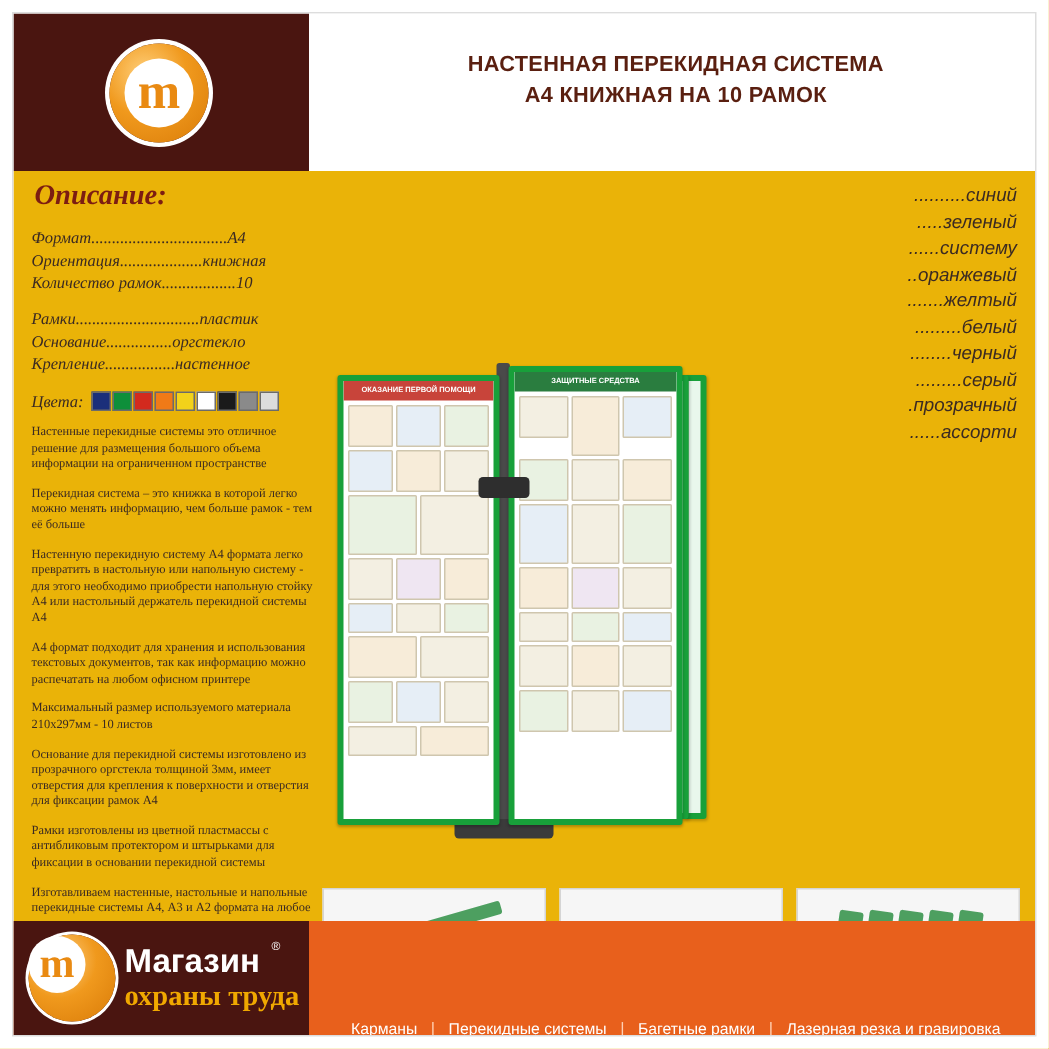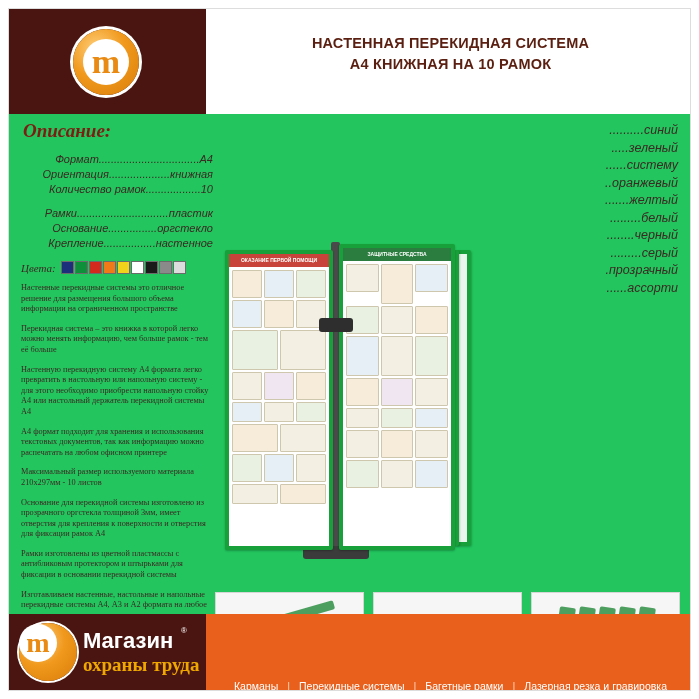--- a/index.html
+++ b/index.html
@@ -14,28 +14,28 @@
   .logo-outer{position:absolute;left:14px;top:0px;width:66px;height:66px;border-radius:50%;
     background:radial-gradient(circle at 35% 30%, #ffcf7a 0%, #f0991d 45%, #d97b08 100%);
     box-shadow:0 0 0 3px #ffffff;}
   .logo-inner{position:absolute;left:24px;top:10px;width:46px;height:46px;border-radius:50%;background:#ffffff;}
   .logo-m{position:absolute;left:24px;top:10px;width:46px;height:46px;line-height:46px;text-align:center;
     font-family:"Liberation Serif", serif;font-weight:bold;font-size:34px;color:#e98a12;}
   .header-title{position:absolute;left:200px;top:24px;width:483px;text-align:center;
     font-weight:bold;font-size:14.5px;line-height:21px;color:#5a1f10;letter-spacing:.2px;}
 
   
-  .body{position:absolute;left:0;top:105px;width:683px;height:500px;background:#22c55e;}
+  .body{position:absolute;left:0;top:105px;width:683px;height:500px;background:#eab308;}
 
   
   .desc{position:absolute;left:12px;top:6px;width:192px;}
   .desc-title{font-family:"Liberation Serif", serif;font-style:italic;font-weight:bold;
     font-size:19px;color:#7c1d12;margin:0 0 10px 2px;}
-  .spec-line{font-family:Liberation Sans, sans-serif;font-style:italic;font-size:11px;color:#3b2a22;
-    line-height:15px;white-space:nowrap;text-align:right;}
+  .spec-line{font-family:Liberation Serif, serif;font-style:italic;font-size:11px;color:#3b2a22;
+    line-height:15px;white-space:nowrap;}
   .spec-gap{height:9px;}
   .colors-row{margin-top:10px;display:flex;align-items:center;gap:0px;}
   .colors-label{font-family:"Liberation Serif", serif;font-style:italic;font-size:11px;color:#3b2a22;margin-right:5px;}
   .swatch{width:11px;height:11px;display:inline-block;border:1px solid #6b6b6b;margin-right:1px;}
   .para{font-family:"Liberation Serif", serif;font-size:8.3px;line-height:10.6px;color:#3b2a22;margin-top:9px;text-align:left;}
 
   
   .colorlist{position:absolute;right:14px;top:8px;width:120px;text-align:right;}
   .colorlist div{font-family:Liberation Sans, sans-serif;font-style:italic;font-size:12.5px;line-height:17.5px;color:#3b2a22;}
 

